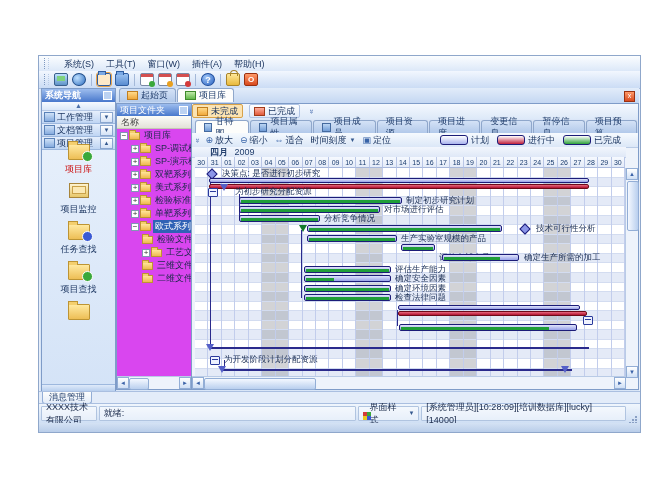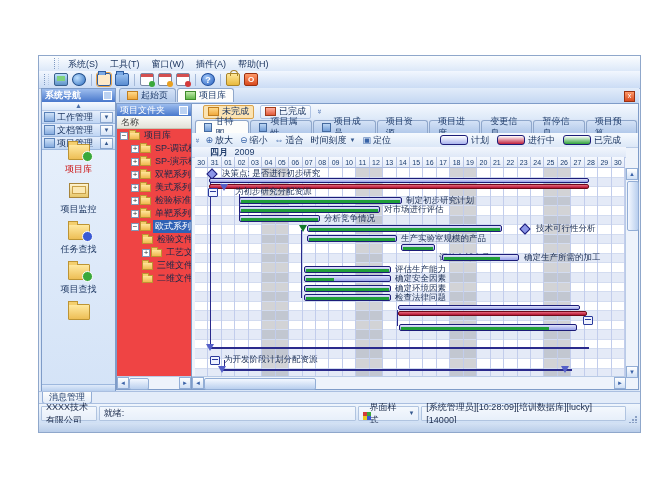--- a/index.html
+++ b/index.html
@@ -3,21 +3,21 @@
 <meta charset="utf-8">
 <style>
   html,body{margin:0;padding:0;}
   body{width:660px;height:477px;background:#ffffff;position:relative;overflow:hidden;
        font-family:"Liberation Sans","DejaVu Sans",sans-serif;font-size:9px;color:#1b2a4a;}
   
   .win{position:absolute;left:38px;top:55px;width:601px;height:376px;background:#d9e6f7;
        border:1px solid #8fa7cb;box-shadow:0 0 0 1px #e7eef9 inset;}
   
   .menubar{position:absolute;left:0;top:0;right:0;height:15px;display:flex;align-items:center;
-           background:linear-gradient(#fbfdff,#dce8f8);border-bottom:1px solid #c2d3ec;padding-left:12px;}
+           background:linear-gradient(#fbfdff,#dce8f8);border-bottom:1px solid #c2d3ec;padding-left:2px;gap:6px;}
   .handle{width:3px;height:11px;margin:0 3px;border-left:1px dotted #7d98c0;border-right:1px dotted #b9cbe6;}
   .mitem{padding:0 6px;line-height:14px;color:#16305c;cursor:default;}
   
   .tbar{position:absolute;left:0;top:15px;right:0;height:17px;display:flex;align-items:center;
         background:linear-gradient(#f2f7fe,#cbdcf5);border-bottom:1px solid #aabfe0;padding-left:2px;}
   .tico{width:14px;height:13px;margin:0 2px;border-radius:2px;position:relative;box-sizing:border-box;}
   .tico.active{outline:1px solid #e8a34a;background:#fde9c8;}
   .sep{width:1px;height:12px;background:#a4b8d8;margin:0 3px;}
   .ic-monitor{background:linear-gradient(#bfe3ff,#5f93c8);border:1px solid #3a5f8c;}
   .ic-monitor:after{content:"";position:absolute;left:2px;top:2px;right:2px;height:5px;background:#7fd27f;}
@@ -56,37 +56,37 @@
       background:repeating-linear-gradient(90deg,#c8d0dc 0 2px,transparent 2px 5px),repeating-linear-gradient(0deg,#c8d0dc 0 1px,transparent 1px 3px);}
   .nav-bot{position:absolute;left:0;right:0;bottom:0;height:6px;background:linear-gradient(#dfeafa,#b8cfee);border-top:1px solid #9db8de;}
   
   .doctabs{position:absolute;left:77px;top:32px;right:1px;height:15px;background:linear-gradient(#e2ecfa,#c4d7f2);border-bottom:1px solid #8fa7cb;display:flex;align-items:flex-start;padding-left:3px;}
   .dtab{height:13px;display:flex;align-items:center;padding:0 7px;margin-right:1px;border:1px solid #8fa7cb;border-bottom:none;border-radius:3px 3px 0 0;background:linear-gradient(#d4e2f6,#b2c9ea);color:#24406e;cursor:pointer;}
   .dtab.on{background:#fdfdfc;}
   .dtab .tfo{width:9px;height:7px;margin-right:3px;background:linear-gradient(#ffd98a,#f0a93c);border:1px solid #c07e20;position:relative;}
   .dtab .tfo.green{background:linear-gradient(#bfe9a8,#62b84a);border-color:#3f8a2c;}
   .closebox{position:absolute;right:4px;top:3px;width:9px;height:9px;background:linear-gradient(#ff9a6a,#d8491e);border:1px solid #9a3010;color:#fff;font-size:7px;line-height:8px;text-align:center;cursor:pointer;}
   
-  .tree{position:absolute;left:77px;top:47px;width:74px;bottom:42px;border:1px solid #7f9cc8;background:#ef4444;}
+  .tree{position:absolute;left:77px;top:47px;width:74px;bottom:42px;border:1px solid #7f9cc8;background:#d946ef;}
   .tree-hd{height:12px;background:linear-gradient(#9dbdee,#4878cc);color:#fff;display:flex;align-items:center;justify-content:space-between;padding:0 3px;}
   .tree-col{height:12px;background:linear-gradient(#fcfcf8,#e2e2d8);border-bottom:1px solid #c6c6b4;padding:0 4px;line-height:12px;color:#444;}
   .tree-body{position:absolute;left:0;right:0;top:25px;bottom:12px;overflow:hidden;}
   .trow{height:13px;display:flex;align-items:center;white-space:nowrap;cursor:pointer;}
   .exp{width:8px;height:8px;box-sizing:border-box;border:1px solid #8296b4;background:#fff;font-size:8px;line-height:6px;text-align:center;color:#333;margin-right:1px;flex:0 0 8px;}
   .fold{width:11px;height:8px;background:linear-gradient(#ffe49a,#efb94e);border:1px solid #bd9433;margin-right:2px;position:relative;flex:0 0 11px;box-sizing:border-box;}
   .fold:before{content:"";position:absolute;left:-1px;top:-3px;width:5px;height:2px;background:#f4cf6e;border:1px solid #bd9433;border-bottom:none;}
   .tlabel{padding:0 2px;color:#1b2a4a;}
   .tlabel.sel{background:#2f62b5;color:#fff;}
   .tree-hs{position:absolute;left:0;right:0;bottom:0;height:12px;background:#eef3fb;border-top:1px solid #b9cbe6;display:flex;}
   
   .sbtn{width:12px;height:12px;box-sizing:border-box;border:1px solid #93aed6;background:linear-gradient(#fff,#cfdff5);color:#3a62a8;font-size:6px;line-height:10px;text-align:center;flex:0 0 12px;cursor:pointer;}
   .sthumb{height:10px;margin:1px 0;background:linear-gradient(#f4f8ff,#b9cfee);border:1px solid #93aed6;border-radius:2px;cursor:grab;}
   
   .gantt{position:absolute;left:152px;top:47px;right:1px;bottom:42px;border:1px solid #7f9cc8;background:#eef3fb;}
-  .frow{position:absolute;left:0;right:0;top:0;height:15px;background:linear-gradient(#f4f8fe,#dde9f8);border-bottom:1px solid #b9cbe6;display:flex;align-items:center;padding-left:11px;}
+  .frow{position:absolute;left:0;right:0;top:0;height:15px;background:linear-gradient(#f4f8fe,#dde9f8);border-bottom:1px solid #b9cbe6;display:flex;padding-left:0;}
   .fbtn{height:12px;display:flex;align-items:center;border:1px solid #b0c4e4;border-radius:2px;background:linear-gradient(#fff,#dfeafa);padding:0 4px;margin-right:6px;color:#16305c;cursor:pointer;}
   .fbtn.toggled{background:#fbe3b2;border-color:#d8a24a;}
   .fbtn .tfo{width:9px;height:7px;margin-right:3px;border:1px solid #c07e20;background:linear-gradient(#ffd98a,#f0a93c);}
   .fbtn .tfo.red{background:linear-gradient(#ffb0a0,#e05a3a);border-color:#a03a1a;}
   .chev{color:#3a62a8;font-size:8px;transform:rotate(90deg);display:inline-block;cursor:pointer;}
   .ctabs{position:absolute;left:0;right:0;top:15px;height:14px;background:linear-gradient(#dce7f7,#bdd2ef);border-bottom:1px solid #8fa7cb;display:flex;align-items:flex-end;padding-left:3px;}
   .ctab{height:12px;line-height:12px;padding:0 8px;margin-right:1px;border:1px solid #8fa7cb;border-bottom:none;border-radius:3px 3px 0 0;background:linear-gradient(#d4e2f6,#b2c9ea);color:#24406e;cursor:pointer;display:flex;align-items:center;}
   .ctab.on{background:#fdfdfb;}
   .ctab .mini{width:7px;height:7px;margin-right:3px;background:linear-gradient(#bcd6f4,#6f9bd6);border:1px solid #44699e;}
   .gtool{position:absolute;left:0;right:0;top:29px;height:14px;background:linear-gradient(#f6fafe,#dbe7f7);border-bottom:1px solid #b9cbe6;display:flex;align-items:center;padding:0 3px;color:#16305c;}

